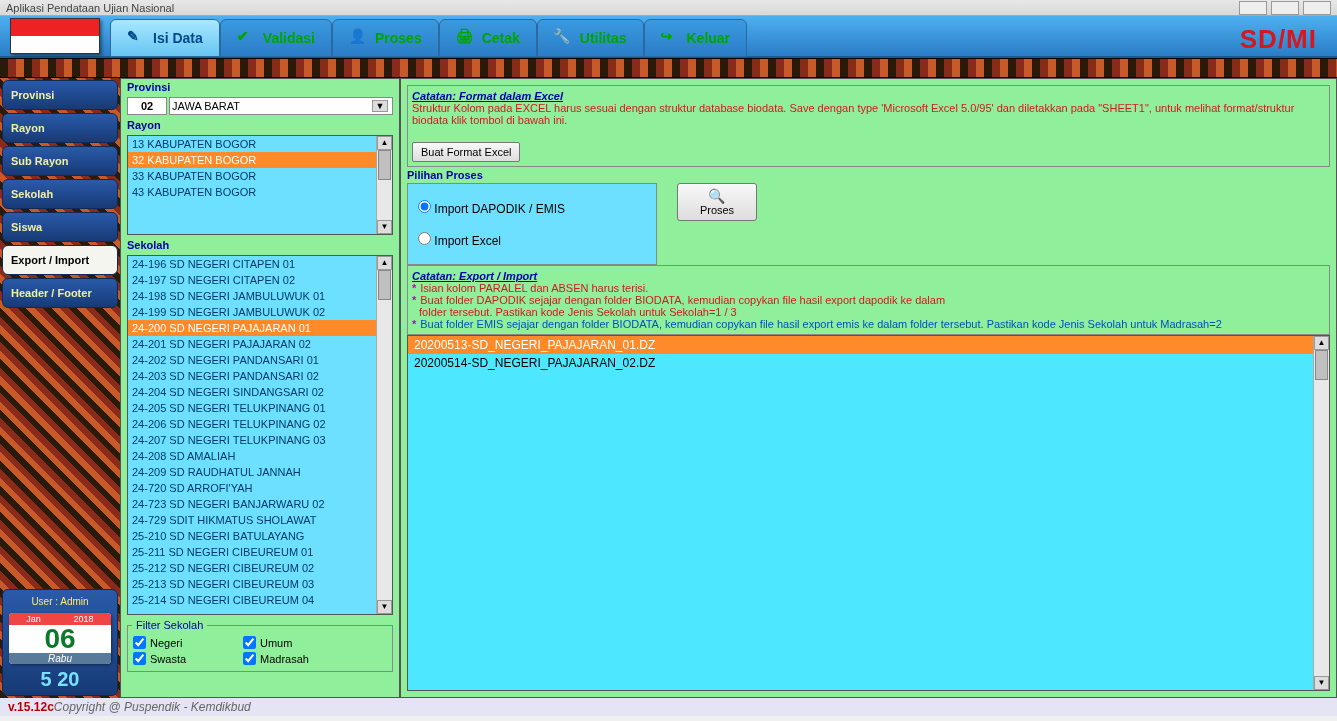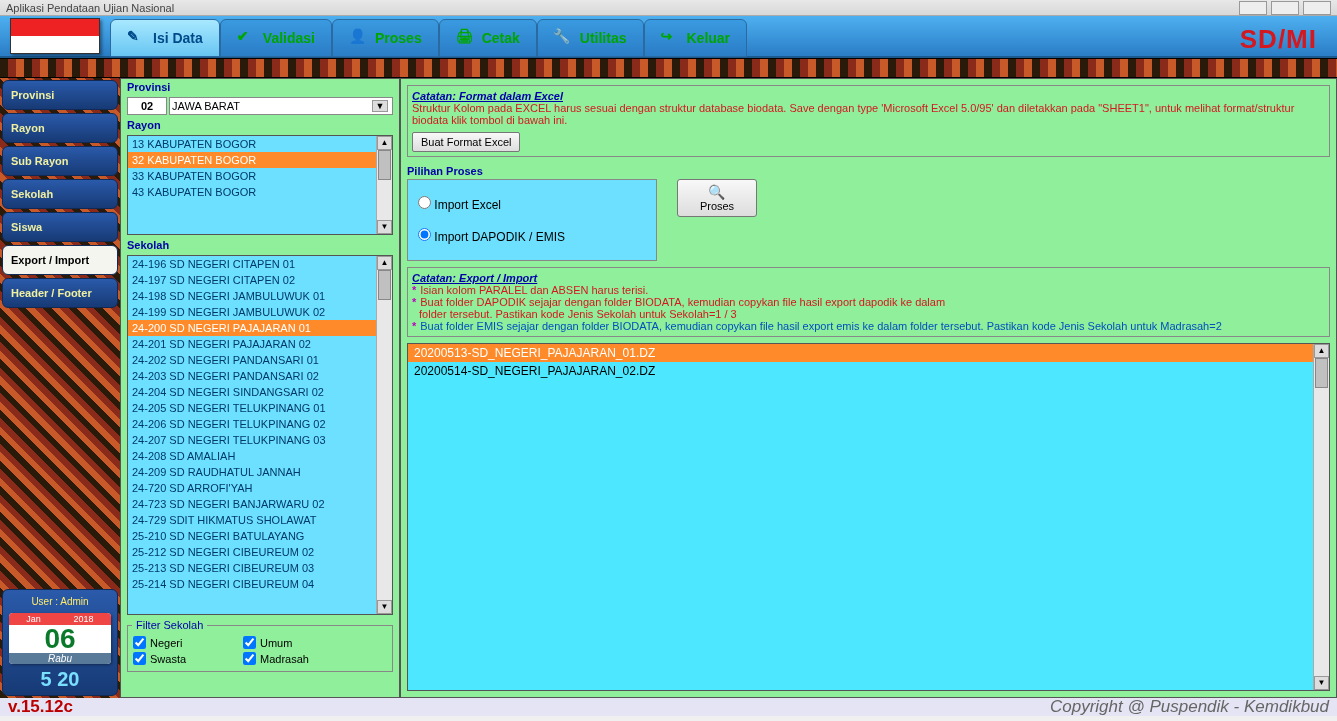--- a/index.html
+++ b/index.html
@@ -32,42 +32,42 @@
 .prov-select{flex:1;border:1px solid #888;background:#fff;padding:2px;position:relative;}
 .prov-select::after{content:"▼";position:absolute;right:4px;top:2px;font-size:9px;background:#ddd;border:1px solid #999;width:14px;text-align:center;}
 .listbox{background:#6ee0ff;border:1px solid #555;margin:2px 6px;overflow-y:auto;font-size:11px;position:relative;}
 .listbox .item{padding:2px 4px;color:#003a6a;cursor:pointer;white-space:nowrap;}
 .listbox .item.sel{background:#ff8a2a;color:#fff;}
 .lb-rayon{height:100px;}
 .lb-sekolah{height:360px;}
 .filter-box{border:1px solid #888;margin:2px 6px;padding:4px;background:#8fef9a;}
 .filter-box legend{color:#00a;font-weight:normal;padding:0 4px;margin-top:8px;}
 .chk{display:inline-flex;align-items:center;gap:4px;width:110px;padding:1px;}
-.rightcol{flex:1;background:#8fef9a;padding:6px;border:1px solid #555;display:flex;flex-direction:column;gap:6px;}
+.rightcol{flex:1;background:#8fef9a;padding:6px;border:1px solid #555;display:flex;flex-direction:column;}
 .notehdr{color:#00a;text-decoration:underline;font-weight:bold;font-style:italic;}
 .notebox{border:1px solid #888;padding:4px;background:#8fef9a;}
 .redtext{color:#d41820;}
 .btn{border:1px solid #777;background:linear-gradient(#f8f8f8,#ddd);padding:3px 8px;border-radius:2px;cursor:pointer;font-size:11px;}
 .proc-row{display:flex;gap:20px;align-items:flex-start;}
 .radio-panel{border:1px solid #888;background:#6ee0ff;padding:8px;width:250px;}
 .radio-panel label{display:block;padding:8px 2px;font-size:12px;}
 .proc-btn{border:1px solid #777;background:linear-gradient(#f8f8f8,#ddd);width:80px;padding:4px;text-align:center;border-radius:3px;cursor:pointer;}
 .proc-btn .icn{font-size:14px;}
 .eximp-notes{border:1px solid #888;padding:4px;}
 .eximp-notes .row{color:#d41820;display:flex;gap:4px;}
 .eximp-notes .row .ast{color:#c000c0;font-weight:bold;}
 .eximp-notes .blue{color:#0050c0;}
 .file-header{background:#ff0aa4;color:#002aff;font-weight:bold;text-align:center;padding:4px;border:1px solid #555;border-bottom:none;font-size:13px;}
 .file-list{flex:1;background:#4de8ff;border:1px solid #555;overflow-y:auto;position:relative;}
 .file-list .item{padding:2px 6px;font-size:12px;cursor:pointer;}
 .file-list .item.sel{background:#ff8a2a;color:#fff;}
 .sb{position:absolute;right:0;top:0;bottom:0;width:16px;background:#e8e8e8;border-left:1px solid #aaa;}
 .sb .thumb{position:absolute;left:1px;right:1px;height:30px;top:14px;background:#c0c0c0;border:1px solid #888;}
 .sb .arr{position:absolute;left:0;right:0;height:14px;background:#ddd;border:1px solid #999;text-align:center;font-size:8px;line-height:12px;}
-.footer{height:18px;background:#e4e4f4;display:flex;align-items:center;padding:0 8px;font-size:17px;justify-content:space-between;}
+.footer{height:18px;background:#e4e4f4;display:flex;align-items:center;padding:0 8px;font-size:12px;justify-content:flex-start;}
 .footer .ver{color:#b00;font-weight:bold;}
 .footer .cpy{color:#666;font-style:italic;}
 </style>
 </head>
 <body>
 
 <div class="titlebar">
   <span>Aplikasi Pendataan Ujian Nasional</span>
   <div class="win-btns">
     <span></span>
@@ -163,48 +163,49 @@
         <div class="item">24-204  SD NEGERI SINDANGSARI 02</div>
         <div class="item">24-205  SD NEGERI TELUKPINANG 01</div>
         <div class="item">24-206  SD NEGERI TELUKPINANG 02</div>
         <div class="item">24-207  SD NEGERI TELUKPINANG 03</div>
         <div class="item">24-208  SD AMALIAH</div>
         <div class="item">24-209  SD RAUDHATUL JANNAH</div>
         <div class="item">24-720  SD ARROFI'YAH</div>
         <div class="item">24-723  SD NEGERI BANJARWARU 02</div>
         <div class="item">24-729  SDIT HIKMATUS SHOLAWAT</div>
         <div class="item">25-210  SD NEGERI BATULAYANG</div>
+        <div class="item">25-211  SD NEGERI CIBEUREUM 01</div>
         <div class="item">25-212  SD NEGERI CIBEUREUM 02</div>
         <div class="item">25-213  SD NEGERI CIBEUREUM 03</div>
         <div class="item">25-214  SD NEGERI CIBEUREUM 04</div>
         <div class="sb">
           <div class="arr" style="top:0">▲</div>
           <div class="thumb"></div>
           <div class="arr" style="bottom:0">▼</div>
         </div>
     </div>
     <fieldset class="filter-box">
       <legend>Filter Sekolah</legend>
       <div id="filters"><label class="chk"><input type="checkbox" checked="" style=""> Negeri</label><label class="chk"><input type="checkbox" checked="" style=""> Umum</label><label class="chk"><input type="checkbox" checked="" style=""> Swasta</label><label class="chk"><input type="checkbox" checked="" style=""> Madrasah</label></div>
     </fieldset>
   </div>
 
   <div class="rightcol">
     <div class="notebox">
       <div class="notehdr">Catatan: Format dalam Excel</div>
       <div class="redtext">Struktur Kolom pada EXCEL harus sesuai dengan struktur database biodata. Save dengan type 'Microsoft Excel 5.0/95' dan diletakkan pada "SHEET1", untuk melihat format/struktur biodata klik tombol di bawah ini.</div>
-      <button class="btn" style="margin-top:6px;">Buat Format Excel</button>
+      <button class="btn" style="margin-top:16px;">Buat Format Excel</button>
     </div>
 
     <div>
       <div style="color:#00a;font-weight:bold;padding:2px 0;">Pilihan Proses</div>
       <div class="proc-row">
         <div class="radio-panel">
+          <label><input type="radio" name="imp" checked="" style=""> <span>Import DAPODIK / EMIS</span></label>
           <label><input type="radio" name="imp" style=""> <span>Import Excel</span></label>
-          <label><input type="radio" name="imp" checked="" style=""> <span>Import DAPODIK / EMIS</span></label>
         </div>
         <div class="proc-btn">
           <div class="icn">🔍</div>
           <div>Proses</div>
         </div>
       </div>
     </div>
 
     <div class="eximp-notes">
       <div class="notehdr">Catatan: Export / Import</div>

